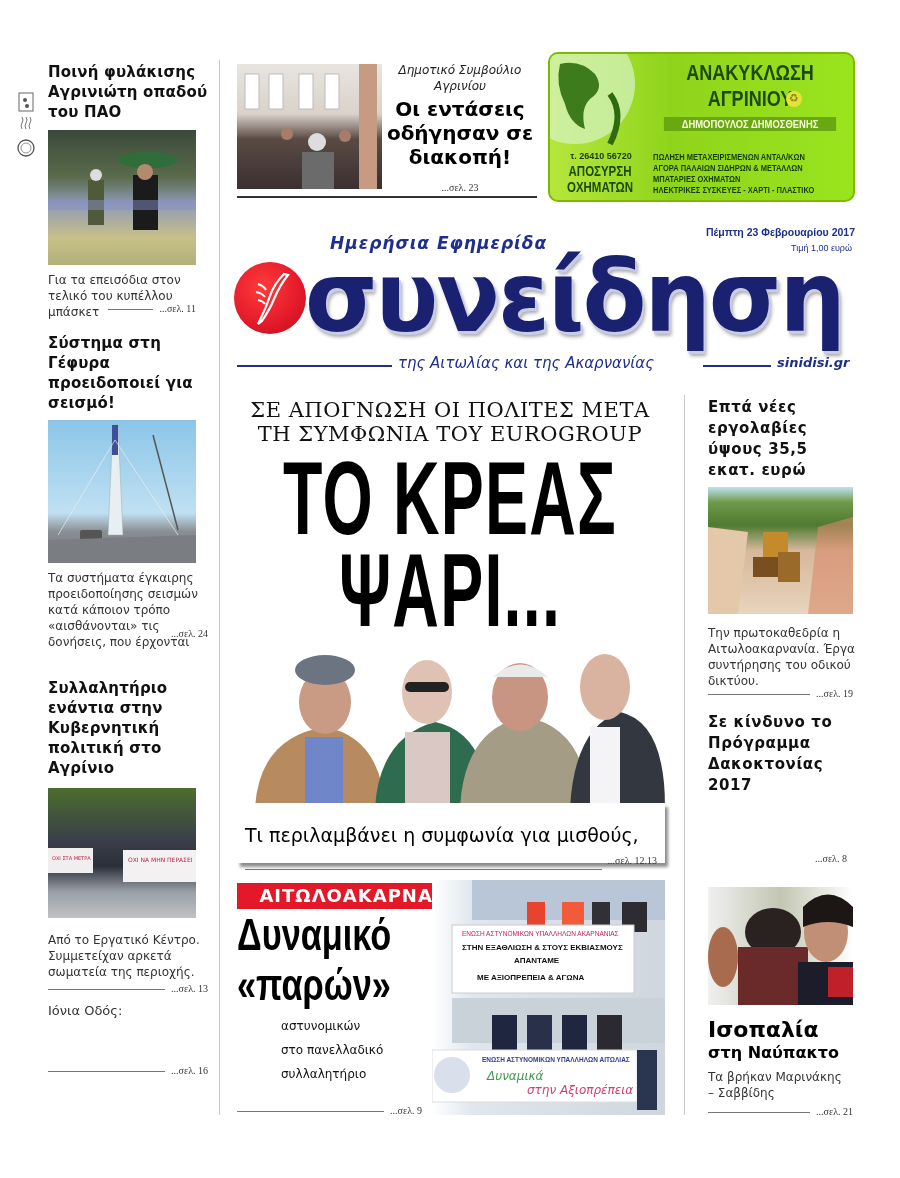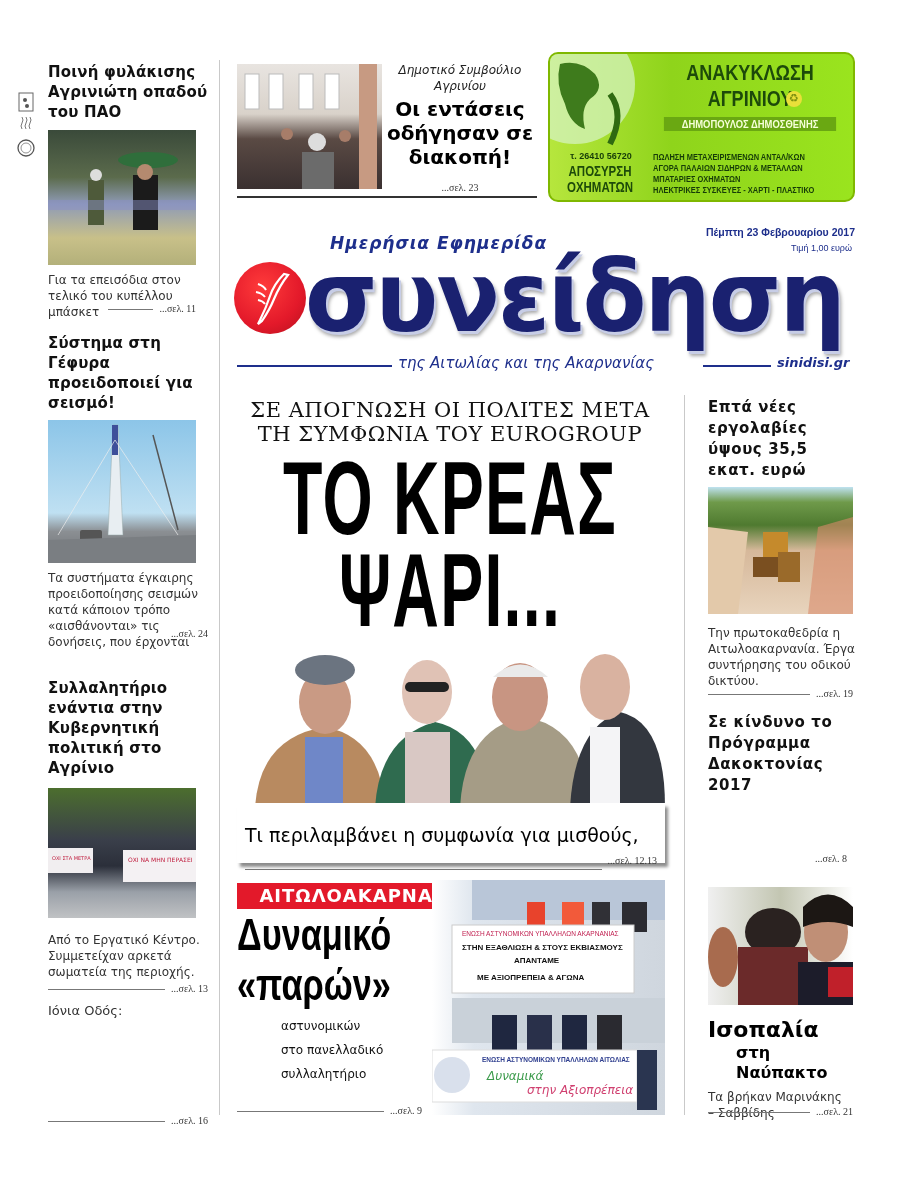--- a/index.html
+++ b/index.html
@@ -47,21 +47,21 @@
 
   
   .region-label { position: absolute; left: 237px; top: 883px; width: 257px; height: 26px; background: #e3192a; color: #fff; font-family: "DejaVu Sans", sans-serif; font-weight: bold; font-size: 18px; line-height: 26px; text-align: center; letter-spacing: 1px; }
   .region-title { font-family: "Liberation Sans", sans-serif; font-weight: bold; font-size: 44px; line-height: 50px; color: #000; transform: scaleX(0.78); transform-origin: left; white-space: nowrap; }
   .region-sub { font-family: "DejaVu Sans", sans-serif; font-size: 12px; line-height: 24px; color: #111; margin-left: 44px; }
 
   
   .right-title { font-family: "DejaVu Sans", sans-serif; font-weight: bold; font-size: 15px; line-height: 21px; color: #111; letter-spacing: 0.6px; }
   .right-text { font-family: "DejaVu Sans", sans-serif; font-size: 12px; line-height: 16px; color: #333; }
   .sport-title { font-family: "DejaVu Sans", sans-serif; font-weight: bold; font-size: 22px; line-height: 26px; color: #000; }
-  .sport-sub { font-family: "DejaVu Sans", sans-serif; font-weight: bold; font-size: 16px; line-height: 20px; color: #000; margin-left: 28px; }
+  .sport-sub { font-family: "DejaVu Sans", sans-serif; font-weight: bold; font-size: 16px; line-height: 20px; color: #000; }
 </style>
 </head>
 <body>
 
 <div class="vline" style="left:219px; top:60px; height:1055px;"></div>
 <div class="vline" style="left:684px; top:395px; height:720px;"></div>
 
 <div class="abs" style="left:17px; top:92px; width:22px; height:70px;">
   <svg width="22" height="70" viewBox="0 0 22 70">
     <rect x="2" y="1" width="14" height="18" fill="none" stroke="#666" stroke-width="1"></rect>
@@ -131,21 +131,21 @@
   <div class="side-text">Από το Εργατικό Κέντρο. Συμμετείχαν αρκετά σωματεία της περιοχής.</div>
 </div>
 <div class="abs refline" style="left:48px; top:983px; width:160px;">
   <span class="rule"></span>
     <span class="pageref">...σελ. 13</span>
 </div>
 
 <div class="abs" style="left:48px; top:1002px; width:160px;">
   <div class="side-kicker">Ιόνια Οδός:</div>
 </div>
-<div class="abs refline" style="left:48px; top:1115px; width:160px;">
+<div class="abs refline" style="left:48px; top:1065px; width:160px;">
   <span class="rule"></span>
     <span class="pageref">...σελ. 16</span>
 </div>
 
 <div class="photo" style="left:237px; top:64px; width:145px; height:125px; background: linear-gradient(180deg,#e8e4e0 0%,#d9d2ca 40%,#5a4a44 60%,#3a3030 100%);">
   <svg width="145" height="125" viewBox="0 0 145 125">
     <rect x="8" y="10" width="14" height="35" fill="#fff" stroke="#bbb"></rect>
     <rect x="32" y="10" width="14" height="35" fill="#fff" stroke="#bbb"></rect>
     <rect x="62" y="10" width="14" height="35" fill="#fff" stroke="#bbb"></rect>
     <rect x="88" y="10" width="14" height="35" fill="#fff" stroke="#bbb"></rect>

